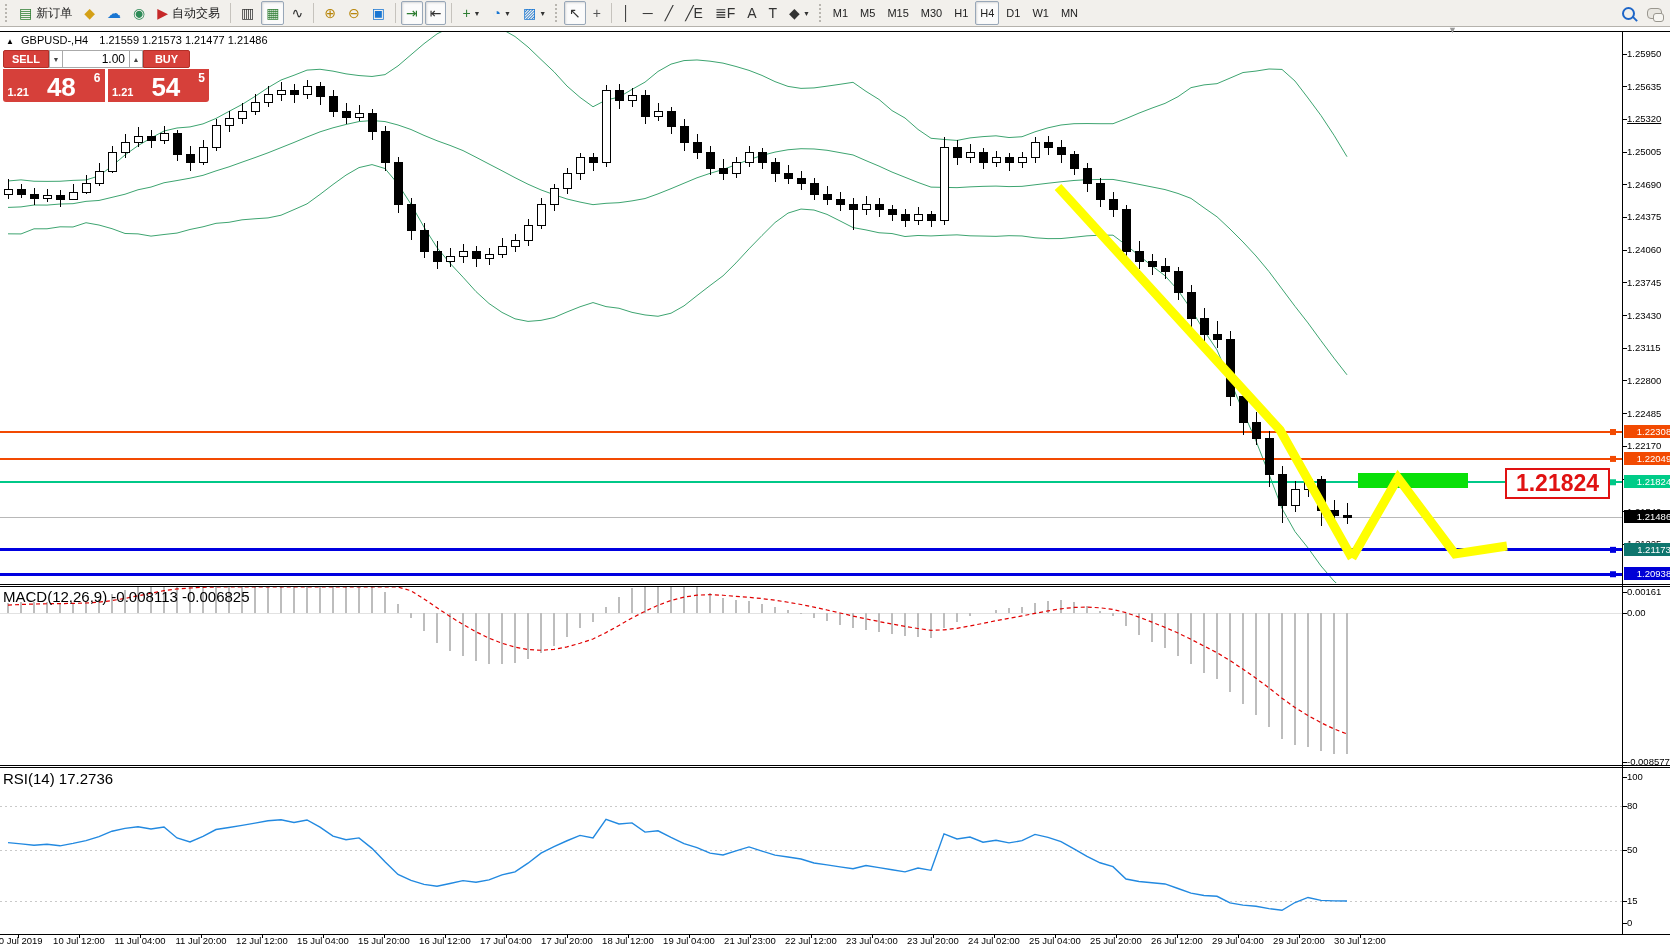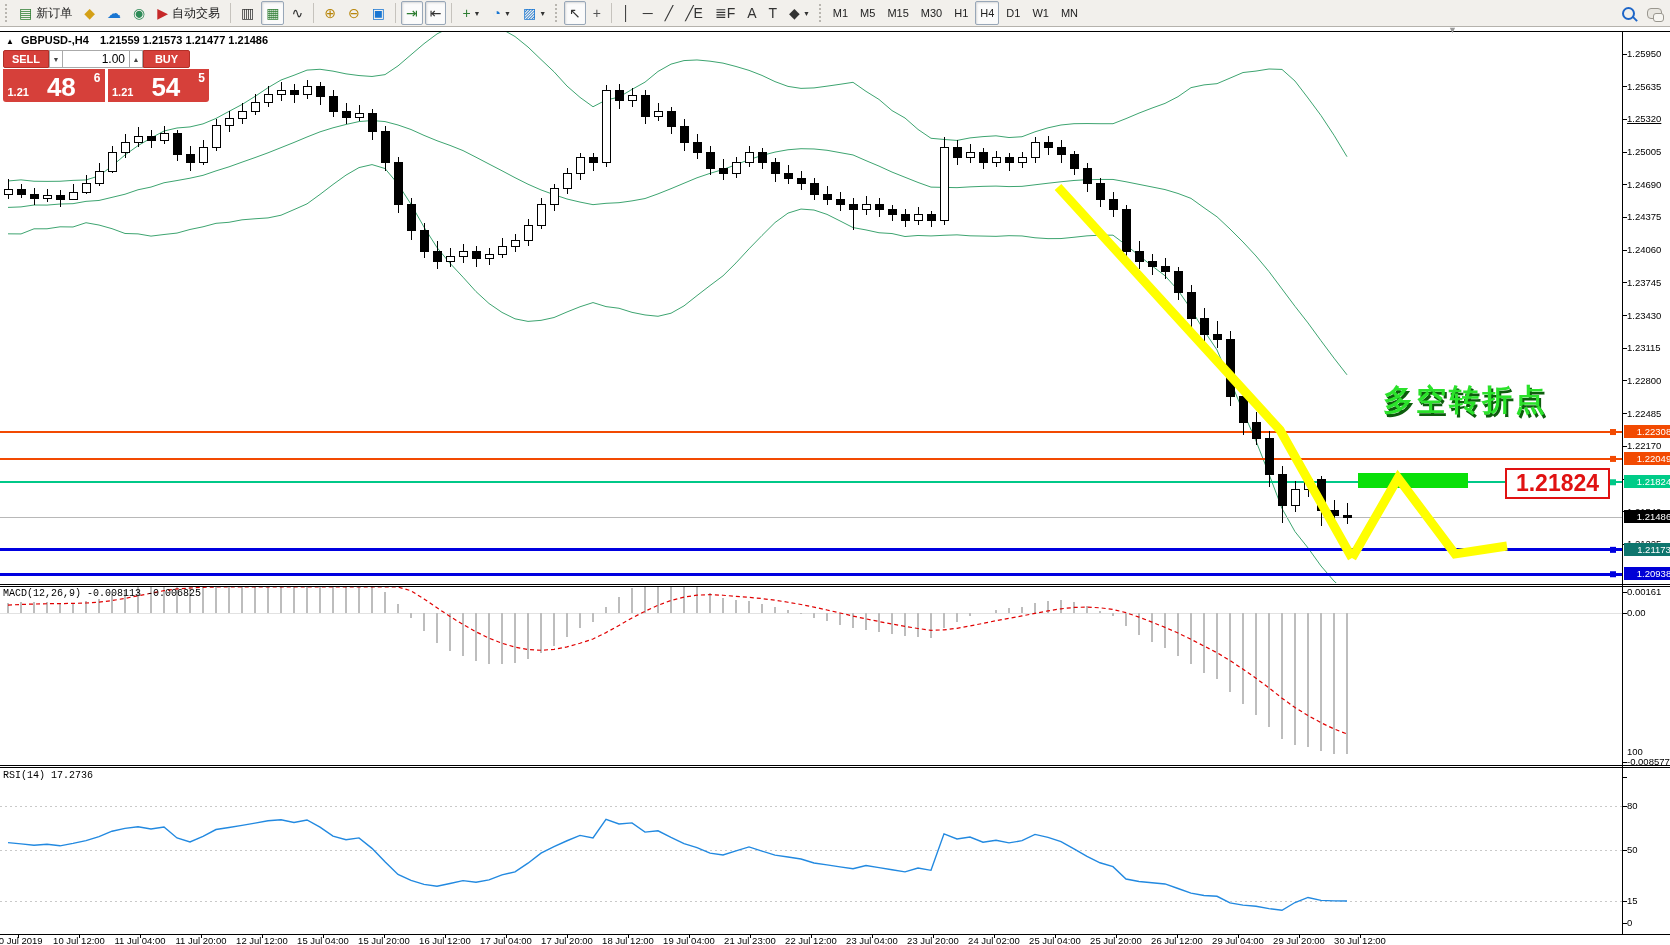--- a/index.html
+++ b/index.html
@@ -22,23 +22,23 @@
   .mag{position:relative;width:9px;height:9px;border:2px solid #1e66c8;border-radius:50%;display:inline-block;}
   .mag::after{content:"";position:absolute;width:6px;height:2px;background:#1e66c8;transform:rotate(45deg);right:-5px;bottom:-2px;}
   .chat{position:relative;width:13px;height:9px;border:1px solid #9a978f;border-radius:4px;display:inline-block;background:#e8e6e0;}
   .chat::after{content:"";position:absolute;width:9px;height:7px;border:1px solid #9a978f;border-radius:3px;left:5px;top:4px;background:#f7f6f2;}
 
   
   #canvas{position:absolute;left:0;top:31px;width:1622px;height:903px;z-index:1;}
   #chart-svg{position:absolute;left:0;top:0;width:1670px;height:945px;z-index:2;pointer-events:none;}
   #overlay{position:absolute;left:0;top:0;width:1670px;height:945px;z-index:3;pointer-events:none;}
 
-  #title{position:absolute;left:6px;top:34px;font-size:11px;font-weight:bold;color:#000;}
+  #title{position:absolute;left:6px;top:34px;font-size:11px;font-weight:normal;color:#000;}
   #title .tri{font-size:8px;margin-right:4px;}
-  .panel-label{position:absolute;font-size:10px;color:#000;font-family:Liberation Mono, monospace;}
+  .panel-label{position:absolute;font-size:15px;color:#000;}
   .tick{position:absolute;left:1627px;font-size:9.5px;color:#000;z-index:3;}
   .chip{position:absolute;left:1624px;width:60px;text-align:center;font-size:9.5px;padding:1px 0;z-index:4;}
   .tlab{position:absolute;top:935px;font-size:9.5px;color:#000;transform:translateX(-50%);white-space:nowrap;}
 
   #cn-note{position:absolute;left:1383px;top:380px;font-size:30px;font-weight:bold;letter-spacing:3px;
     color:#2be22b;text-shadow:2px 3px 0 #0d5c0d;white-space:nowrap;z-index:5;}
   #price-box{position:absolute;left:1505px;top:468px;width:101px;height:27px;line-height:27px;text-align:center;
     background:#fff;border:2px solid #e01212;color:#e01212;font-size:23px;font-weight:bold;z-index:5;}
   #shift-marker{position:absolute;left:1448px;top:25px;font-size:9px;color:#9a9a9a;z-index:4;}
 
@@ -601,21 +601,20 @@
           <span class="p-small">1.21</span>
           <span class="p-big">54</span>
           <span class="p-sup">5</span>
         </div>
       </div>
     </div>
 
     <div class="panel-label" style="left:3px;top:588px">MACD(12,26,9) -0.008113 -0.006825</div>
     <div class="panel-label" style="left:3px;top:770px">RSI(14) 17.2736</div>
 
-    <div id="cn-note">多空转折点</div>
     <div id="price-box">1.21824</div>
 
     <div id="axis-labels">
         <div class="tick" style="top: 48px;">1.25950</div>
         <div class="tick" style="top: 80.697px;">1.25635</div>
         <div class="tick" style="top: 113.394px; text-decoration: underline;">1.25320</div>
         <div class="tick" style="top: 146.091px;">1.25005</div>
         <div class="tick" style="top: 178.788px;">1.24690</div>
         <div class="tick" style="top: 211.485px;">1.24375</div>
         <div class="tick" style="top: 244.182px;">1.24060</div>
@@ -630,21 +629,21 @@
         <div class="tick" style="top: 538.455px;">1.21225</div>
         <div class="chip" style="top: 425.04px; background: rgb(242, 74, 2); color: rgb(255, 255, 255);">1.22308</div>
         <div class="chip" style="top: 451.924px; background: rgb(242, 74, 2); color: rgb(255, 255, 255);">1.22049</div>
         <div class="chip" style="top: 475.279px; background: rgb(0, 204, 136); color: rgb(255, 255, 255);">1.21824</div>
         <div class="chip" style="top: 510.363px; background: rgb(0, 0, 0); color: rgb(255, 255, 255);">1.21486</div>
         <div class="chip" style="top: 542.853px; background: #0f766e; color: rgb(255, 255, 255);">1.21173</div>
         <div class="chip" style="top: 567.246px; background: rgb(0, 0, 214); color: rgb(255, 255, 255);">1.20938</div>
         <div class="tick" style="top: 586px;">0.00161</div>
         <div class="tick" style="top: 607px;">0.00</div>
         <div class="tick" style="top: 756px;">-0.008577</div>
-        <div class="tick" style="top: 746px;">100</div>
+        <div class="tick" style="top: 771px;">100</div>
         <div class="tick" style="top: 800.2px;">80</div>
         <div class="tick" style="top: 844px;">50</div>
         <div class="tick" style="top: 895.1px;">15</div>
         <div class="tick" style="top: 917px;">0</div>
       </div>
     <div id="time-labels">
         <div class="tlab" style="left: 18px;">10 Jul 2019</div>
         <div class="tlab" style="left: 79px;">10 Jul 12:00</div>
         <div class="tlab" style="left: 140px;">11 Jul 04:00</div>
         <div class="tlab" style="left: 201px;">11 Jul 20:00</div>

